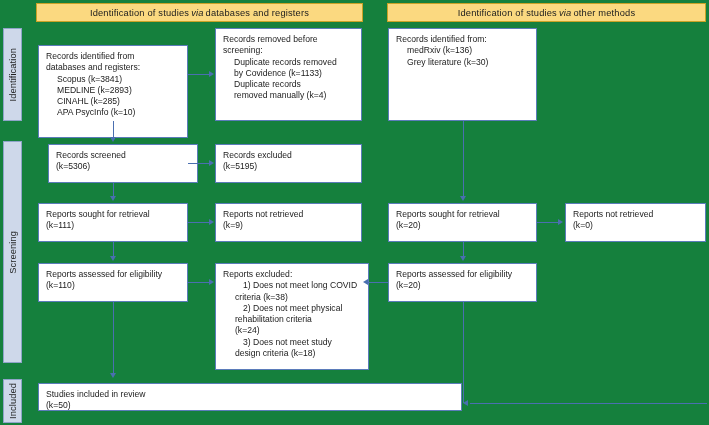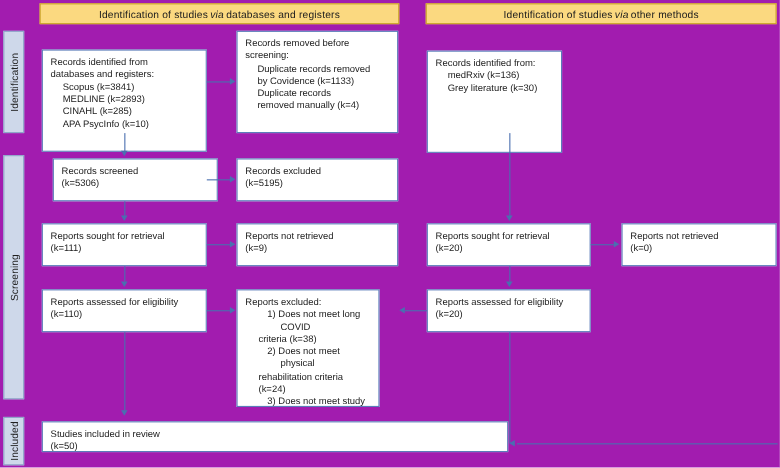--- a/index.html
+++ b/index.html
@@ -8,21 +8,21 @@
     background: #ffffff;
   }
   body {
     font-family: "Liberation Sans", sans-serif;
     -webkit-font-smoothing: antialiased;
   }
   #diagram {
     position: relative;
     width: 709px;
     height: 425px;
-    background: #a21caf;
+    background: #15803d;
     overflow: hidden;
   }
 
   
   .banner {
     position: absolute;
     background: #fbd980;
     border: 1px solid #c9a227;
     box-sizing: border-box;
     display: flex;
@@ -143,21 +143,21 @@
 
   <div class="box" style="left:215px; top:28px; width:147px; height:93px;">
     <div class="ln">Records removed before</div>
     <div class="ln">screening:</div>
     <div class="ln ind1">Duplicate records removed</div>
     <div class="ln ind1">by Covidence (k=1133)</div>
     <div class="ln ind1">Duplicate records</div>
     <div class="ln ind1">removed manually (k=4)</div>
   </div>
 
-  <div class="box" style="left:388px; top:28px; width:123px; height:93px;margin-top:18px;">
+  <div class="box" style="left:388px; top:28px; width:149px; height:93px;">
     <div class="ln">Records identified from:</div>
     <div class="ln ind1">medRxiv (k=136)</div>
     <div class="ln ind1">Grey literature (k=30)</div>
   </div>
 
   <div class="conn h" style="left:188px; top:74px; width:22px;"></div>
   <div class="arrow right" style="left:209px; top:70.5px;"></div>
 
   <div class="box" style="left:38px; top:144px; width:150px; height:39px;margin-left:10px;">
     <div class="ln">Records screened</div>
@@ -205,21 +205,21 @@
   <div class="arrow down" style="left:459.5px; top:196px;"></div>
 
   <div class="conn h" style="left:537px; top:222px; width:22px;"></div>
   <div class="arrow right" style="left:558px; top:218.5px;"></div>
 
   <div class="box" style="left:38px; top:263px; width:150px; height:39px;">
     <div class="ln">Reports assessed for eligibility</div>
     <div class="ln">(k=110)</div>
   </div>
 
-  <div class="box" style="left:215px; top:263px; width:130px; height:107px;">
+  <div class="box" style="left:215px; top:263px; width:154px; height:107px;">
     <div class="ln">Reports excluded:</div>
     <div class="hang">1) Does not meet long COVID</div>
     <div class="hang2">criteria (k=38)</div>
     <div class="hang">2) Does not meet physical</div>
     <div class="hang2">rehabilitation criteria</div>
     <div class="hang2">(k=24)</div>
     <div class="hang">3) Does not meet study</div>
     <div class="hang2">design criteria (k=18)</div>
   </div>
 

